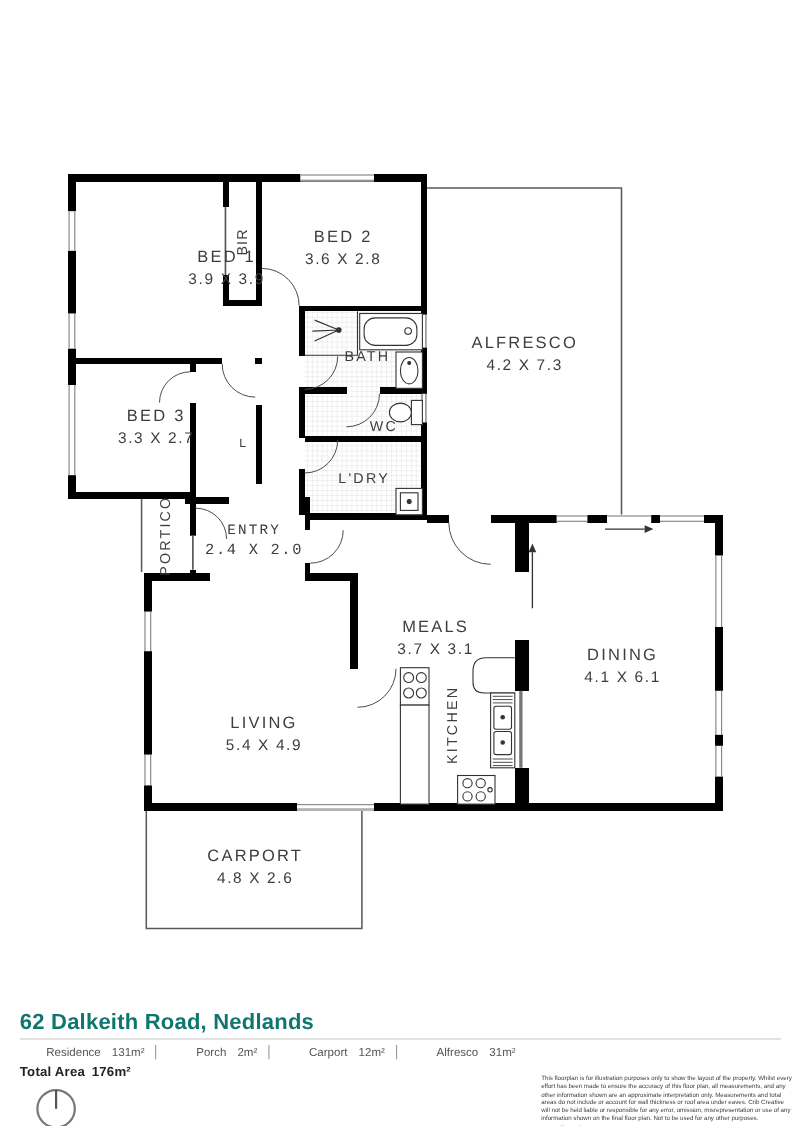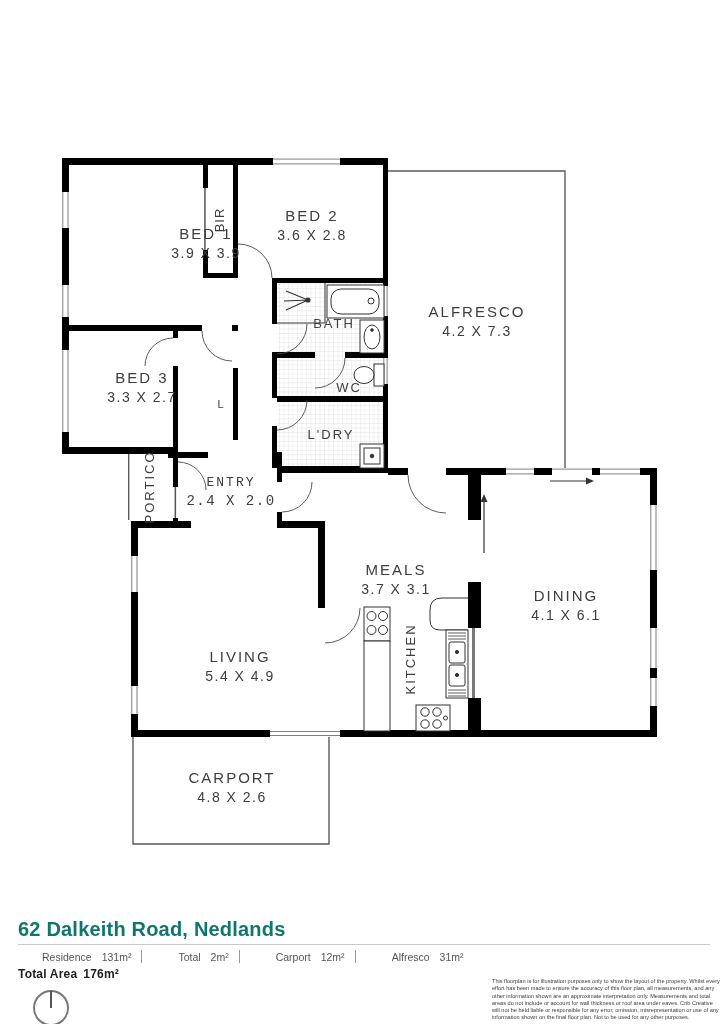--- a/index.html
+++ b/index.html
@@ -317,21 +317,21 @@
 </div>
 </div>
 
 <div class="addr">62 Dalkeith Road, Nedlands</div>
 <div class="rule"></div>
 
 <div class="areas">
   <span class="a-label">Residence</span>
   <span class="a-value">131m²</span>
   <span class="sep"></span>
-  <span class="a-label">Total</span>
+  <span class="a-label">Porch</span>
   <span class="a-value">2m²</span>
   <span class="sep"></span>
   <span class="a-label">Carport</span>
   <span class="a-value">12m²</span>
   <span class="sep"></span>
   <span class="a-label">Alfresco</span>
   <span class="a-value">31m²</span>
 </div>
 
 <div class="total">

